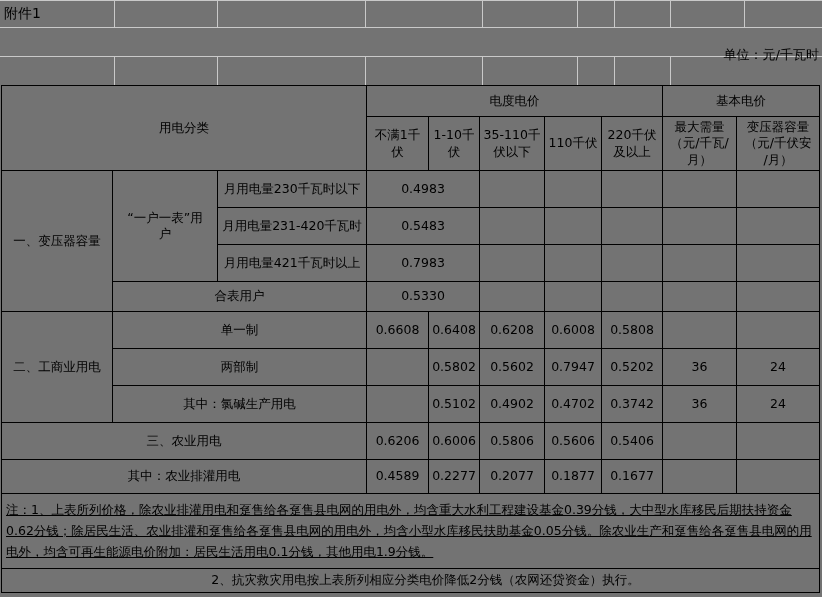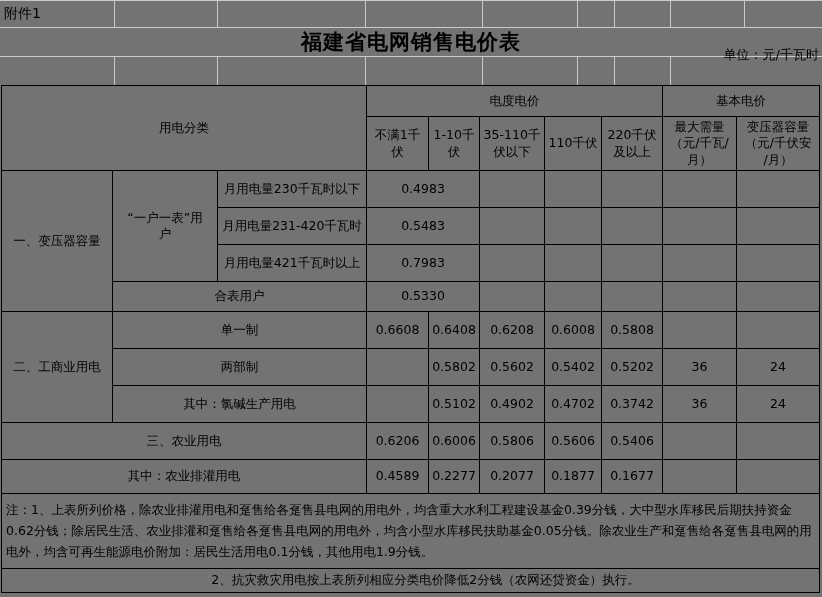--- a/index.html
+++ b/index.html
@@ -30,21 +30,21 @@
   .pl44 { text-align:left; padding-left:44px; }
 
   tr.rh31 td { height:31px; }
   tr.rh54 td { height:54px; }
   tr.rh37 td { height:37px; }
   tr.rh30 td { height:30px; }
   tr.rh34 td { height:34px; }
   tr.rh75 td { height:75px; }
   tr.rh24 td { height:24px; }
 
-  td.note1-cell { text-align:left; vertical-align:top; padding:5px 5px 2px 4px; line-height:21px; }
+  td.note1-cell { text-align:left; vertical-align:top; padding:5px 5px 2px 4px; line-height:21px;text-decoration:underline; }
   td.note2-cell { text-align:center; vertical-align:middle; padding-left:30px; }
 </style>
 </head>
 <body>
 
 <div class="sheet">
 
   <div>
     <div class="gl h" style="top:0"></div>
     <div class="gl h" style="top:27px"></div>
@@ -60,21 +60,20 @@
     <div class="gl v3" style="left:114px"></div>
     <div class="gl v3" style="left:217px"></div>
     <div class="gl v3" style="left:365px"></div>
     <div class="gl v3" style="left:482px"></div>
     <div class="gl v3" style="left:577px"></div>
     <div class="gl v3" style="left:614px"></div>
     <div class="gl v3" style="left:670px"></div>
   </div>
 
   <div class="attachment">附件1</div>
-  <div class="title">福建省电网销售电价表</div>
   <div class="unit">单位：元/千瓦时</div>
 
   <table class="price">
     <colgroup>
       <col style="width:111px">
         <col style="width:105px">
         <col style="width:149px">
       <col style="width:62px">
         <col style="width:51px">
         <col style="width:65px">
@@ -157,21 +156,21 @@
       <td>0.6008</td>
       <td>0.5808</td>
       <td></td>
       <td></td>
     </tr>
     <tr class="rh37">
       <td colspan="2" class="pl12">两部制</td>
       <td></td>
       <td>0.5802</td>
       <td>0.5602</td>
-      <td>0.5402</td>
+      <td>0.7947</td>
       <td>0.5202</td>
       <td>36</td>
       <td>24</td>
     </tr>
     <tr class="rh37">
       <td colspan="2" class="pl44">其中：氯碱生产用电</td>
       <td></td>
       <td>0.5102</td>
       <td>0.4902</td>
       <td>0.4702</td>

